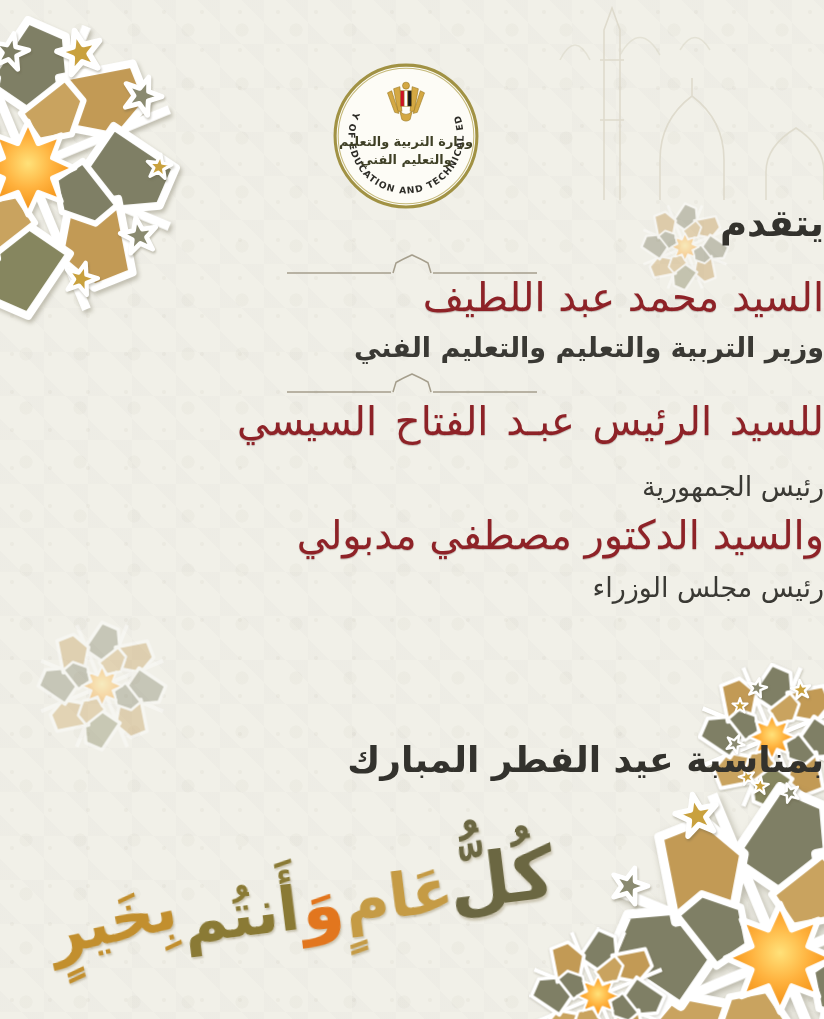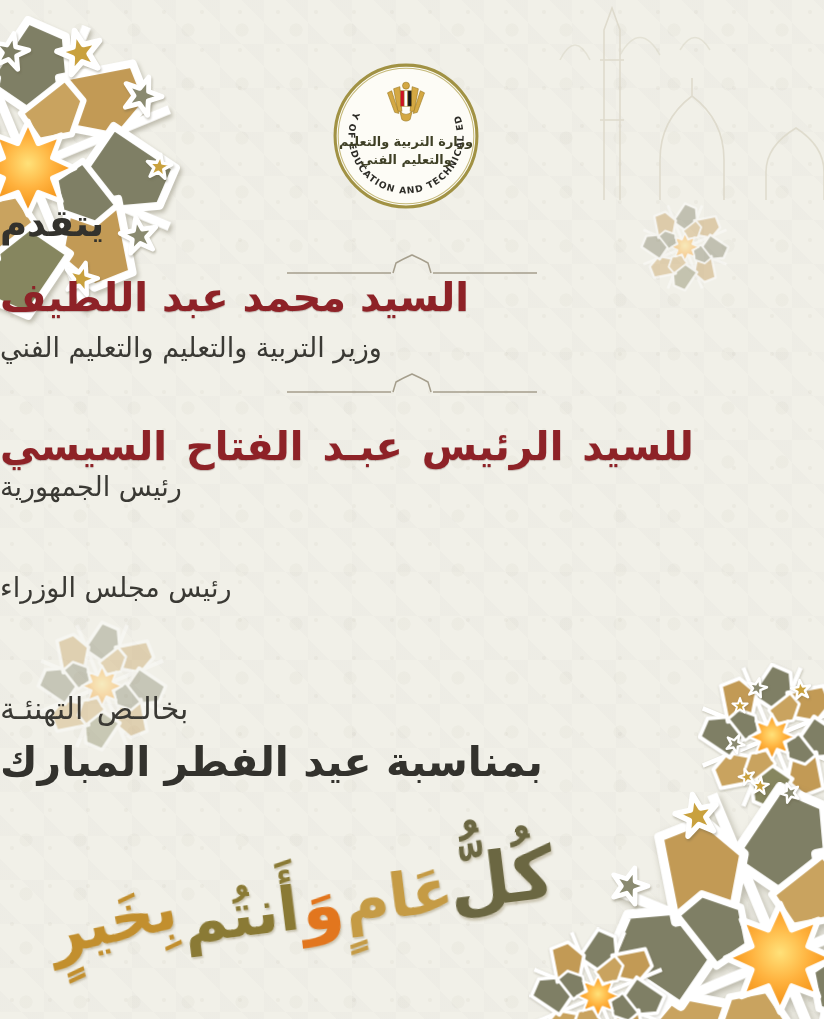--- a/index.html
+++ b/index.html
@@ -8,33 +8,33 @@
     background-color:#f1f0e8;
     background-image:
       radial-gradient(circle at 12px 12px, rgba(120,115,95,.05) 1.5px, transparent 2.5px),
       radial-gradient(circle at 26px 30px, rgba(120,115,95,.04) 6px, transparent 7px),
       linear-gradient(45deg, rgba(120,115,95,.022) 25%, transparent 25%, transparent 75%, rgba(120,115,95,.022) 75%);
     background-size:38px 38px, 54px 54px, 44px 44px;
     overflow:hidden;
     font-family:"DejaVu Sans", sans-serif;
   }
   .abs{position:absolute;}
-  .txt{left:0; width:100%; text-align:left; direction:rtl; line-height:1.25;}
+  .txt{left:0; width:100%; text-align:right; direction:rtl; line-height:1.25;}
   .intro   {top:201px; font-size:37px; font-weight:bold; color:#33322d;}
-  .name    {font-size:40px; font-weight:bold; color:#8e2227; text-shadow:0 1px 1px rgba(60,10,10,.25);}
+  .name    {font-size:40px; font-weight:normal; color:#8e2227; text-shadow:0 1px 1px rgba(60,10,10,.25);}
   .name1   {top:272px;}
-  .name2   {top:396px; word-spacing:5px;margin-top:25px;}
+  .name2   {top:396px; word-spacing:5px;}
   .name3   {top:510px;}
   .role    {font-size:27px; color:#3a3934;}
-  .role1   {top:331px;}
+  .role1   {top:331px;font-weight:bold;}
   .role2   {top:470px;}
   .role3   {top:571px;}
   .people  {top:622px; font-size:38px; font-weight:bold; color:#33322d;}
   .wishes  {top:690px; font-size:30px; color:#3a3934; word-spacing:4px;}
-  .occasion{top:737px; font-size:41px; font-weight:bold; color:#33322d;}
+  .occasion{top:737px; font-size:36px; font-weight:bold; color:#33322d;}
   .divider {left:50%; transform:translateX(-50%);}
   .div1{top:254px;} .div2{top:373px;}
   .logo{left:332px; top:62px;}
   .cal{
     left:12px; top:812px; width:572px; height:190px;
     display:flex; direction:rtl; justify-content:center; align-items:center;
     gap:4px; transform:rotate(-7deg);
     font-weight:bold; font-size:61px; white-space:nowrap;
     text-shadow:1px 2px 2px rgba(90,70,20,.25);
   }
@@ -170,23 +170,23 @@
 
   <svg class="abs divider div2" width="250" height="24" viewBox="0 0 250 24">
     <path d="M0,19 H104" stroke="#a59e8c" stroke-width="1.5"></path>
     <path d="M146,19 H250" stroke="#a59e8c" stroke-width="1.5"></path>
     <path d="M106,19 L109,9 Q116,5 125,1 Q134,5 141,9 L144,19" fill="none" stroke="#a59e8c" stroke-width="1.5" stroke-linejoin="round"></path>
   </svg>
 
   <div class="abs txt name name2">للسيد الرئيس عبـد الفتاح السيسي</div>
   <div class="abs txt role role2">رئيس الجمهورية</div>
 
+  <div class="abs txt name name3">والسيد الدكتور مصطفي مدبولي</div>
   <div class="abs txt role role3">رئيس مجلس الوزراء</div>
 
-  <div class="abs txt wishes">بخالـص التهنئـة</div>
   <div class="abs txt occasion">بمناسبة عيد الفطر المبارك</div>
 
   <div class="abs cal">
     <span class="cw0">كُلُّ</span>
     <span class="cw1">عَامٍ</span>
     <span class="cw2">وَ</span>
     <span class="cw3">أَنتُم</span>
     <span class="cw4">بِخَيرٍ</span>
   </div>
 

